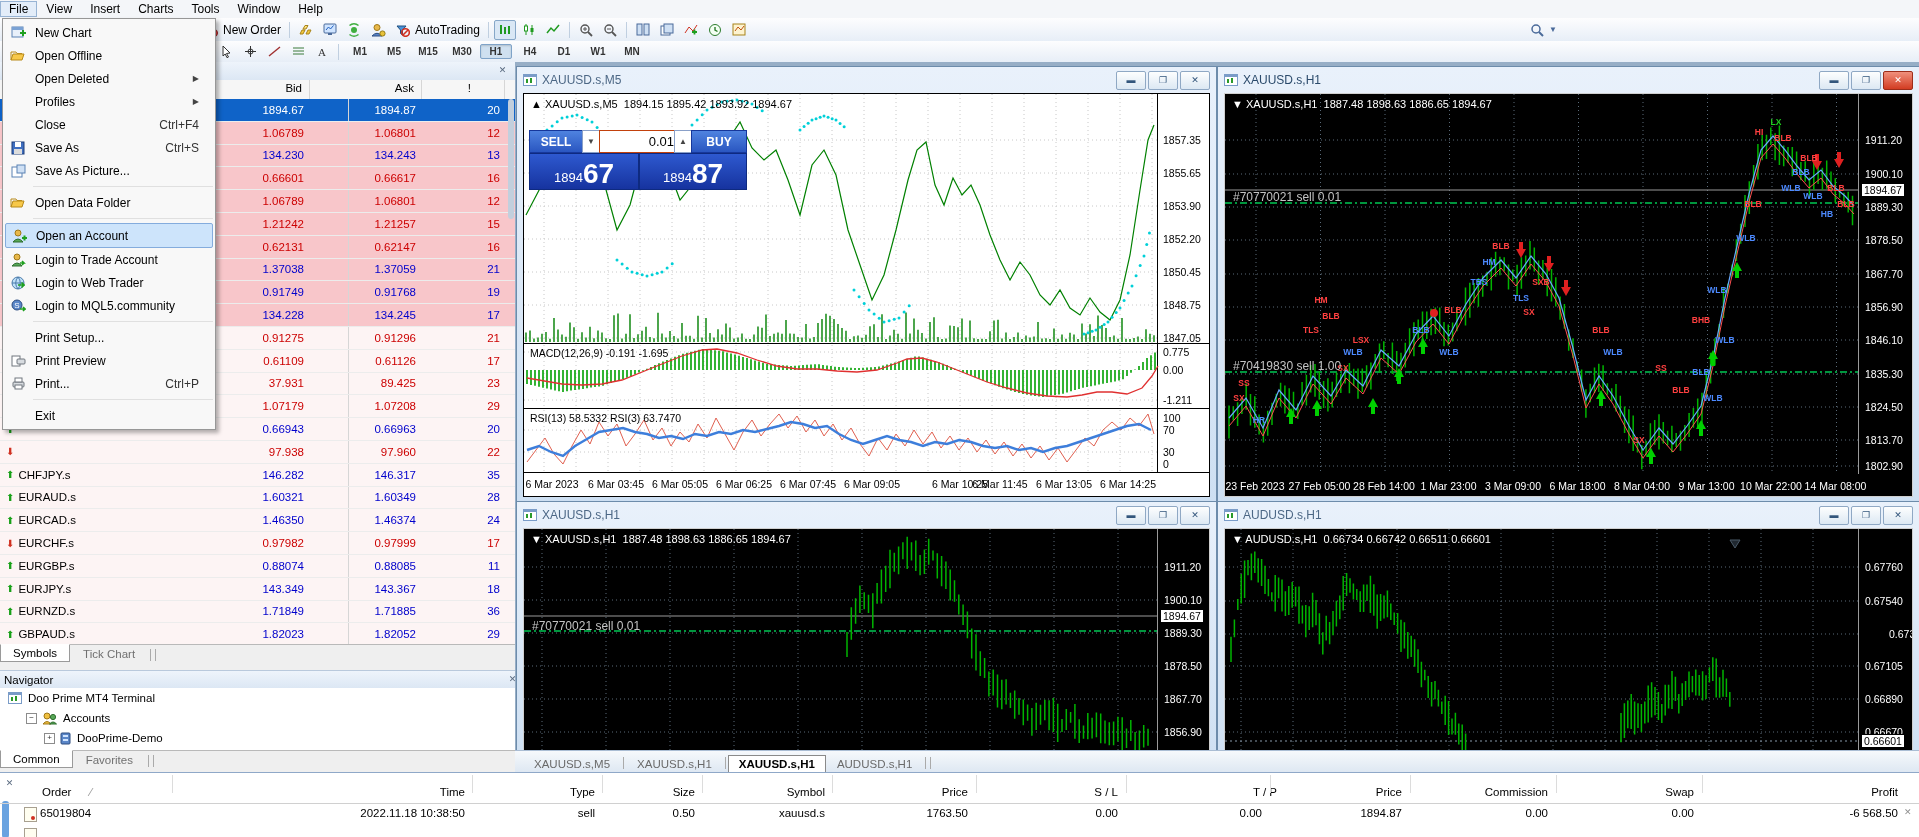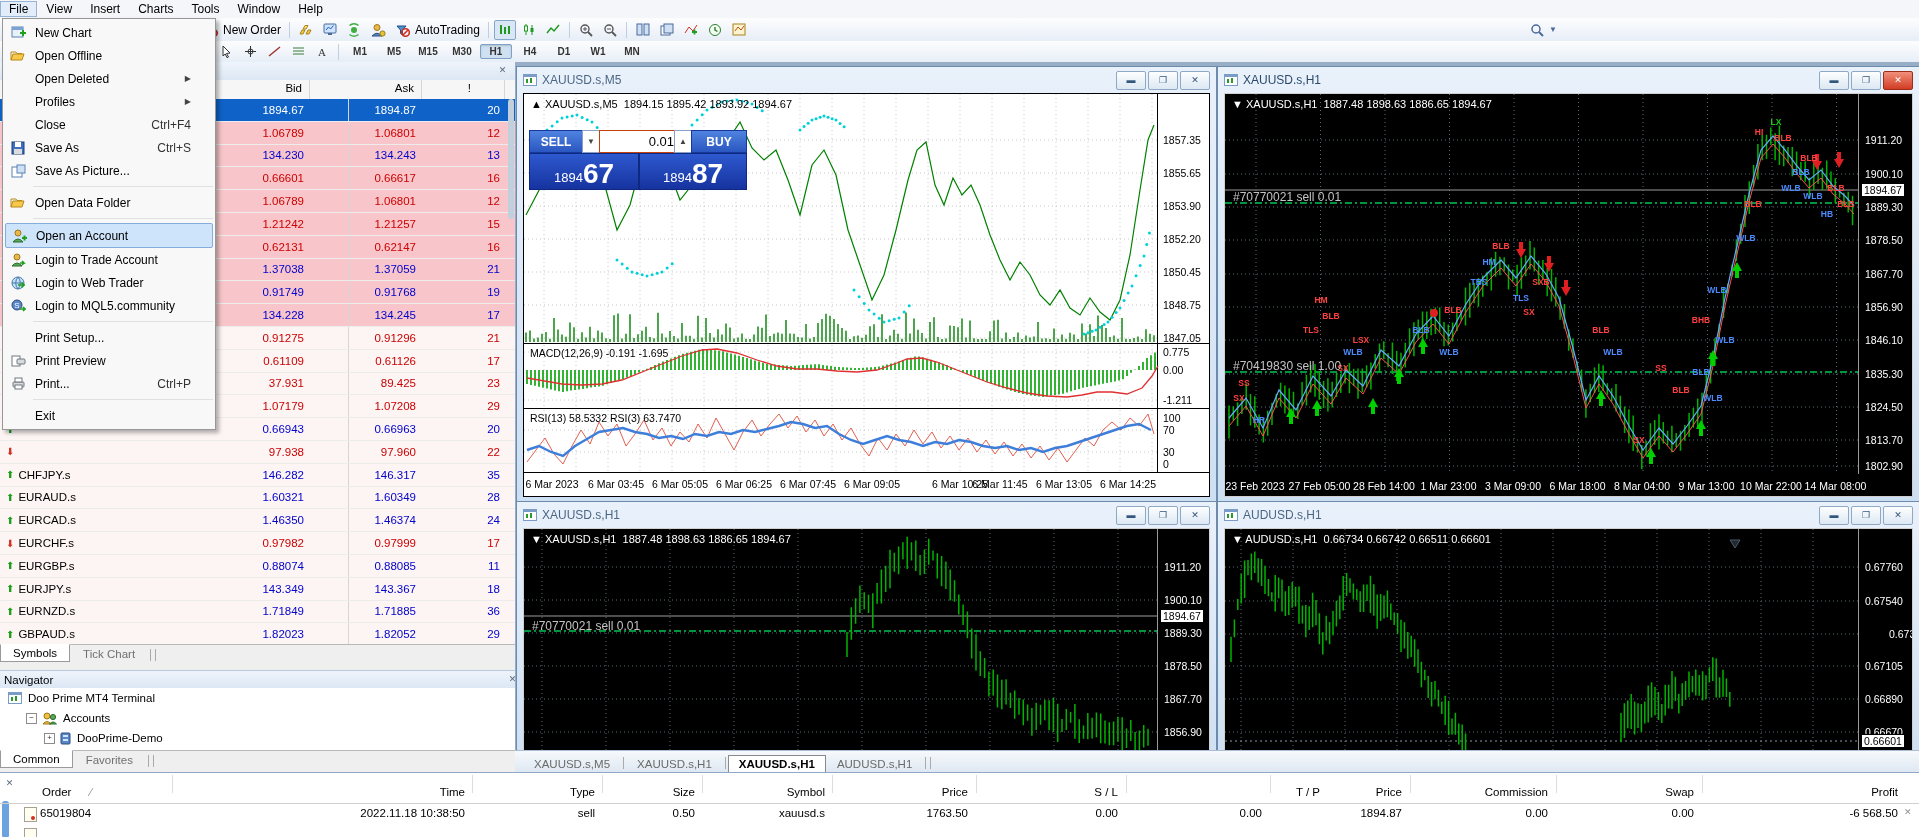--- a/index.html
+++ b/index.html
@@ -70,21 +70,21 @@
   .ctab.active{background:#fff;border:1px solid #8a8a8a;border-bottom-color:#fff;color:#000;font-weight:bold;}
   
   #terminal{left:0;top:772px;width:1919px;height:65px;background:#fff;border-top:1px solid #8fa8c8;font-size:11.5px;}
   .term-hsep{position:absolute;top:12px;height:18px;width:1px;background:#dcdcdc;}
   .term-cell{position:absolute;transform:translateX(-100%);white-space:nowrap;}
   .term-row{position:absolute;left:0;width:1919px;height:20px;}
   .doc-ic{position:absolute;width:11px;height:13px;background:#fffef0;border:1px solid #a8a090;}
   .doc-ic:after{content:"";position:absolute;right:1px;bottom:1px;width:4px;height:4px;border-radius:50%;background:#d03020;}
   
   #file-menu{left:2px;top:18px;width:212px;background:#f8f8f8;border:1px solid #979797;box-shadow:3px 3px 4px rgba(0,0,0,.3);padding:2px 0;font-size:12px;z-index:50;}
-  .fm-item{position:relative;height:23px;display:flex;align-items:center;padding:0 24px 0 6px;gap:8px;}
+  .fm-item{position:relative;height:23px;display:flex;align-items:center;padding:0 16px 0 6px;gap:8px;}
   .fm-item .fm-ic{width:18px;height:16px;display:flex;align-items:center;justify-content:center;flex:none;}
   .fm-item.hl{background:#cde4fb;border:1px solid #84acdd;border-radius:2px;margin:0 2px;padding:0 6px 0 4px;}
   .fm-sc{margin-left:auto;color:#333;}
   .fm-sub{margin-left:auto;font-size:8px;color:#444;}
   .fm-sep{height:1px;background:#e0e0e0;margin:4px 2px 4px 30px;}
   svg{display:block;}
 </style>
 </head>
 <body>
 
@@ -1063,21 +1063,21 @@
     <div class="abs" style="left:2px;top:28px;width:7px;height:37px;background:#6aa3e0;border-radius:3px;"></div>
     <div id="term-header" class="abs" style="left:0;top:12px;width:1919px;height:18px;border-bottom:1px solid #d0d0d0;">
         <span style="position: absolute; left: 42px; top: 1px;">Order</span>
         <span style="position: absolute; left: 90px; top: 1px; color: rgb(153, 153, 153);">∕</span>
         <span class="term-cell" style="left: 465px; top: 1px;">Time</span>
         <span class="term-cell" style="left: 595px; top: 1px;">Type</span>
         <span class="term-cell" style="left: 695px; top: 1px;">Size</span>
         <span class="term-cell" style="left: 825px; top: 1px;">Symbol</span>
         <span class="term-cell" style="left: 968px; top: 1px;">Price</span>
         <span class="term-cell" style="left: 1118px; top: 1px;">S / L</span>
-        <span class="term-cell" style="left: 1320px; top: 1px;">T / P</span>
+        <span class="term-cell" style="left: 1277px; top: 1px;">T / P</span>
         <span class="term-cell" style="left: 1402px; top: 1px;">Price</span>
         <span class="term-cell" style="left: 1548px; top: 1px;">Commission</span>
         <span class="term-cell" style="left: 1694px; top: 1px;">Swap</span>
         <span class="term-cell" style="left: 1898px; top: 1px;">Profit</span>
         <span class="term-hsep" style="left: 172px; top: -10px;"></span>
         <span class="term-hsep" style="left: 472px; top: -10px;"></span>
         <span class="term-hsep" style="left: 602px; top: -10px;"></span>
         <span class="term-hsep" style="left: 702px; top: -10px;"></span>
         <span class="term-hsep" style="left: 832px; top: -10px;"></span>
         <span class="term-hsep" style="left: 976px; top: -10px;"></span>

